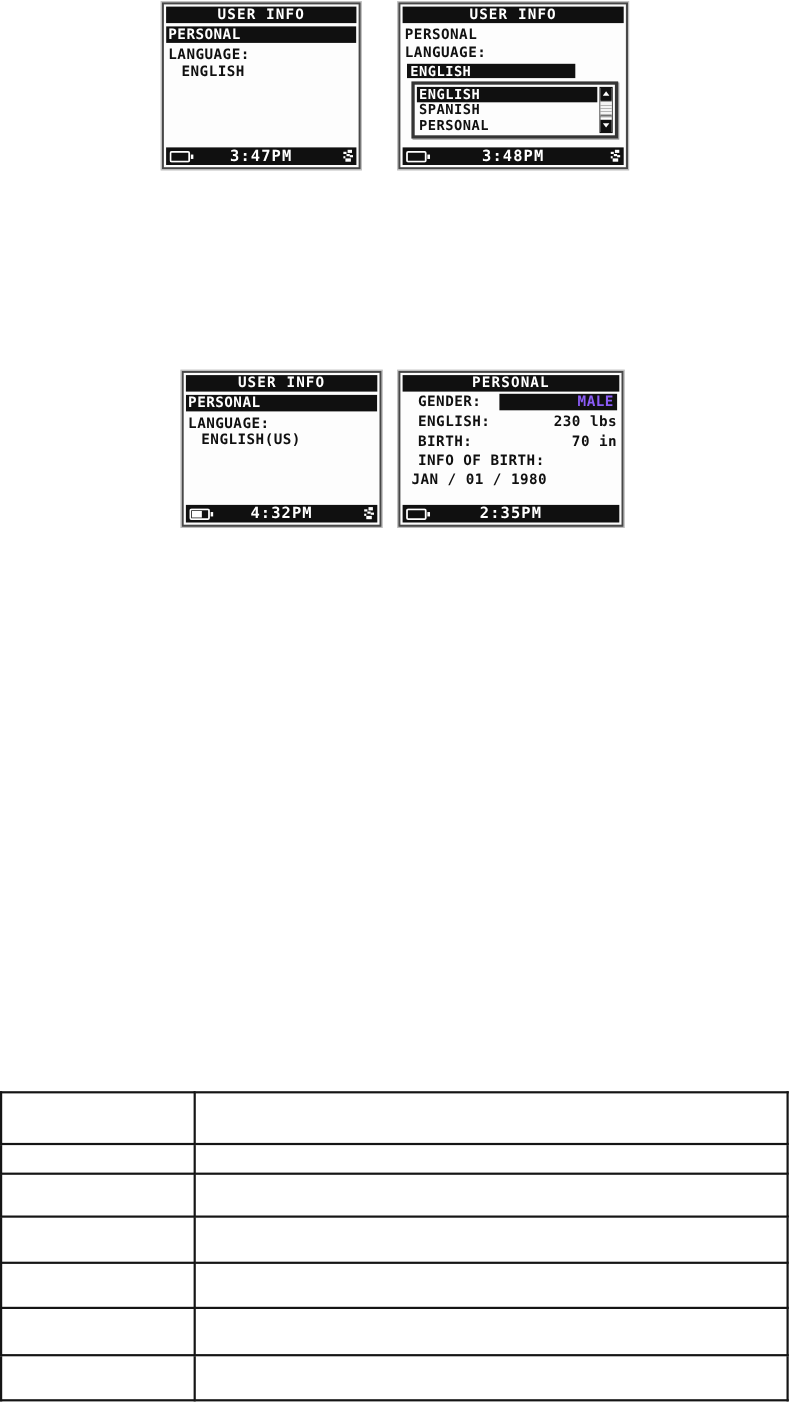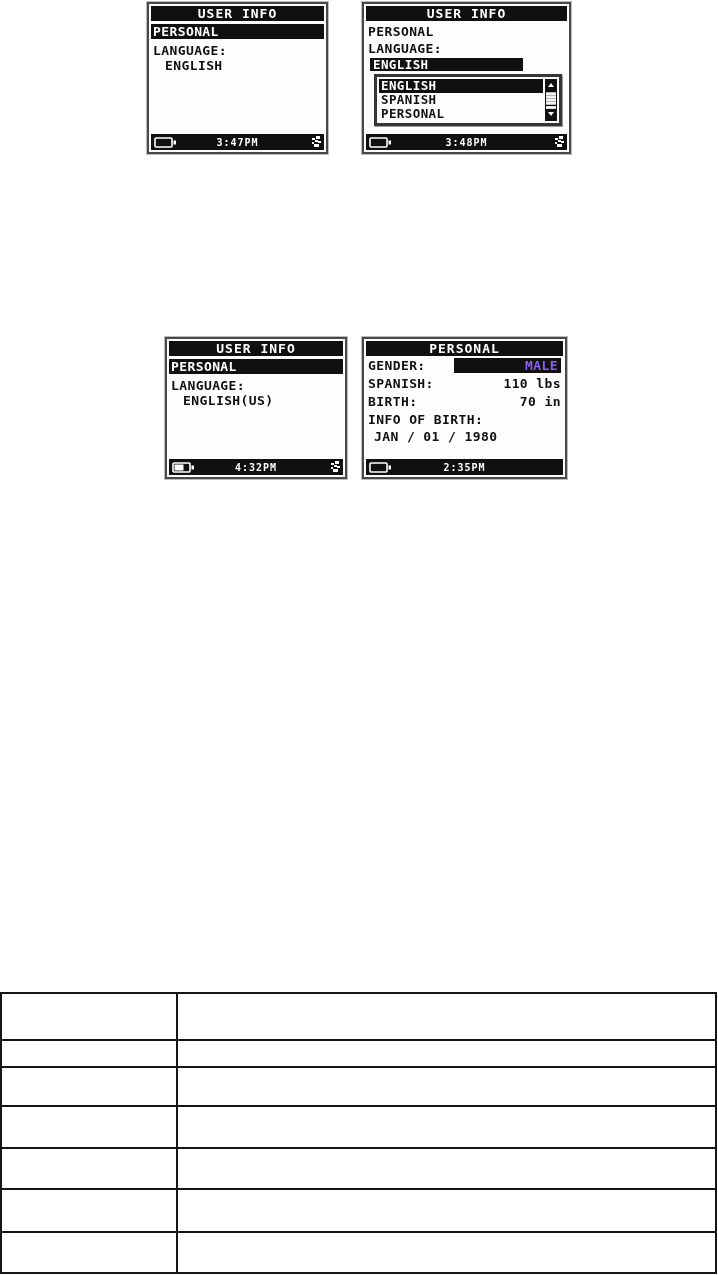--- a/index.html
+++ b/index.html
@@ -43,30 +43,30 @@
   .sb-btn::after{content:"";display:block;margin:3px auto 0;width:0;height:0;
     border-left:3px solid transparent;border-right:3px solid transparent;}
   .sb-up::after{border-bottom:4px solid #ffffff;}
   .sb-down::after{border-top:4px solid #ffffff;}
   .sb-thumb{height:13px;background:#efefef;border-top:1px solid #101010;border-bottom:1px solid #101010;
     background-image:repeating-linear-gradient(#b5b5b5 0 1px,#f4f4f4 1px 3px);}
   .sb-track{flex:1 1 auto;background-image:repeating-linear-gradient(#dcdcdc 0 1px,#ffffff 1px 2px);}
 
   
   .field{display:flex;justify-content:space-between;align-items:center;
-    height:15px;line-height:15px;margin:3px 2px 0 2px;}
+    height:15px;line-height:15px;margin:3px 2px 0 14px;}
   .field:first-child{margin-top:2px;}
   .val{white-space:pre;}
   .val-box{background:#101010;color:#8b5cf6;width:104px;text-align:right;
     padding-right:3px;height:15px;line-height:15px;}
   .dob-value{margin:2px 2px 0 8px;height:15px;line-height:15px;white-space:pre;}
 
   
   .statusbar{flex:0 0 16px;background:#101010;color:#ffffff;position:relative;
-    display:flex;align-items:center;font-size:10px;}
+    display:flex;align-items:center;font-size:14px;}
   .battery{margin-left:3px;display:block;}
   .time{position:absolute;left:0;right:0;text-align:center;letter-spacing:1px;}
   .satellite{position:absolute;right:3px;top:2px;display:block;}
 
   
   .empty-table{position:absolute;left:0;top:992px;width:717px;
     border-collapse:collapse;table-layout:fixed;}
   .empty-table td{border:2px solid #151515;padding:0;background:#ffffff;}
   .col-a{width:176px;}
   .tr-1{height:47px}.tr-2{height:27px}.tr-3{height:39px}.tr-4{height:42px}
@@ -164,22 +164,22 @@
   </div>
 
   <div class="device" id="s4">
     <div class="titlebar">PERSONAL</div>
     <div class="scr-body">
       <div class="field">
         <span>GENDER:</span>
         <span class="val-box">MALE</span>
       </div>
       <div class="field">
-        <span>SPANISH:</span>
-        <span class="val">110 lbs</span>
+        <span>ENGLISH:</span>
+        <span class="val">230 lbs</span>
       </div>
       <div class="field">
         <span>BIRTH:</span>
         <span class="val">70 in</span>
       </div>
       <div class="field">
         <span>INFO OF BIRTH:</span>
       </div>
       <div class="dob-value">JAN / 01 / 1980</div>
     </div>

